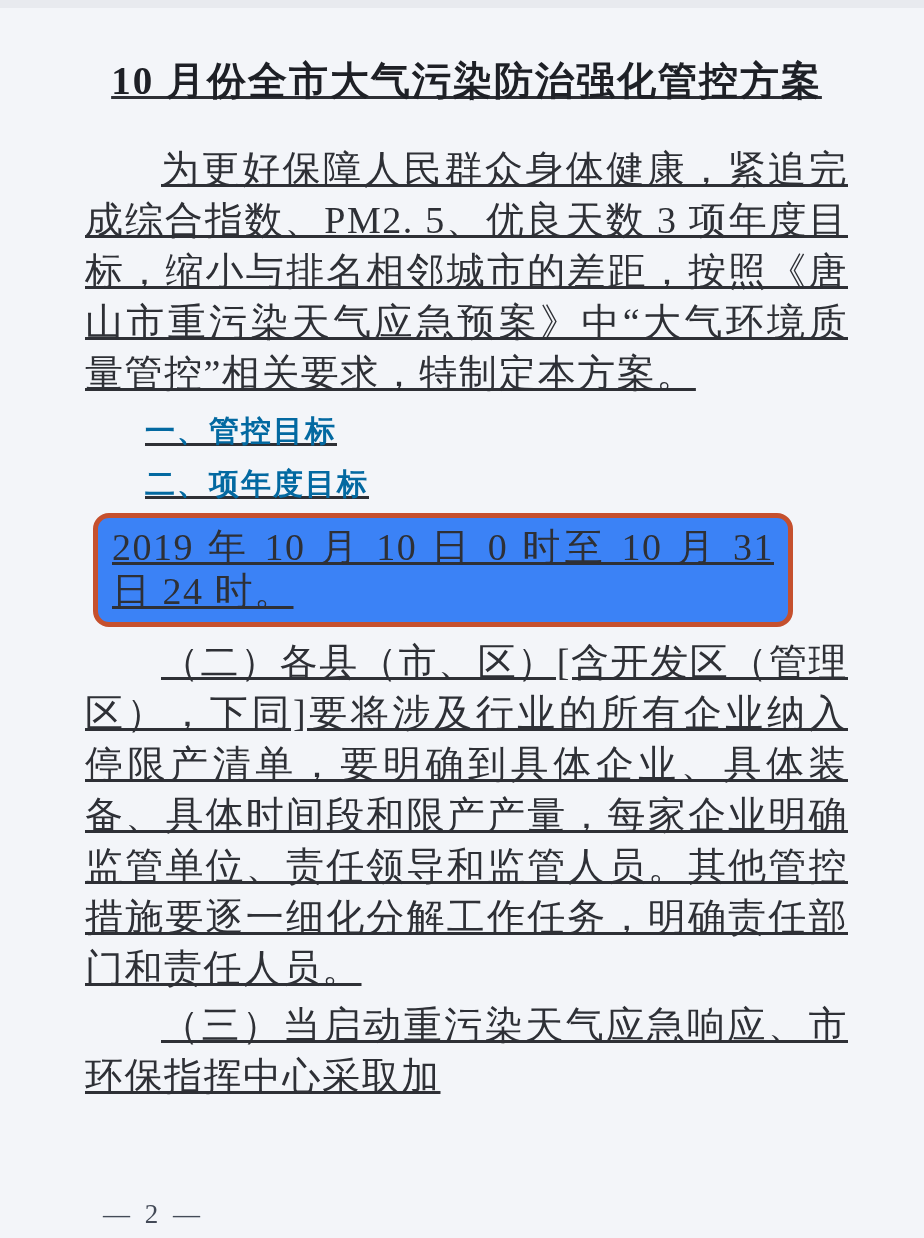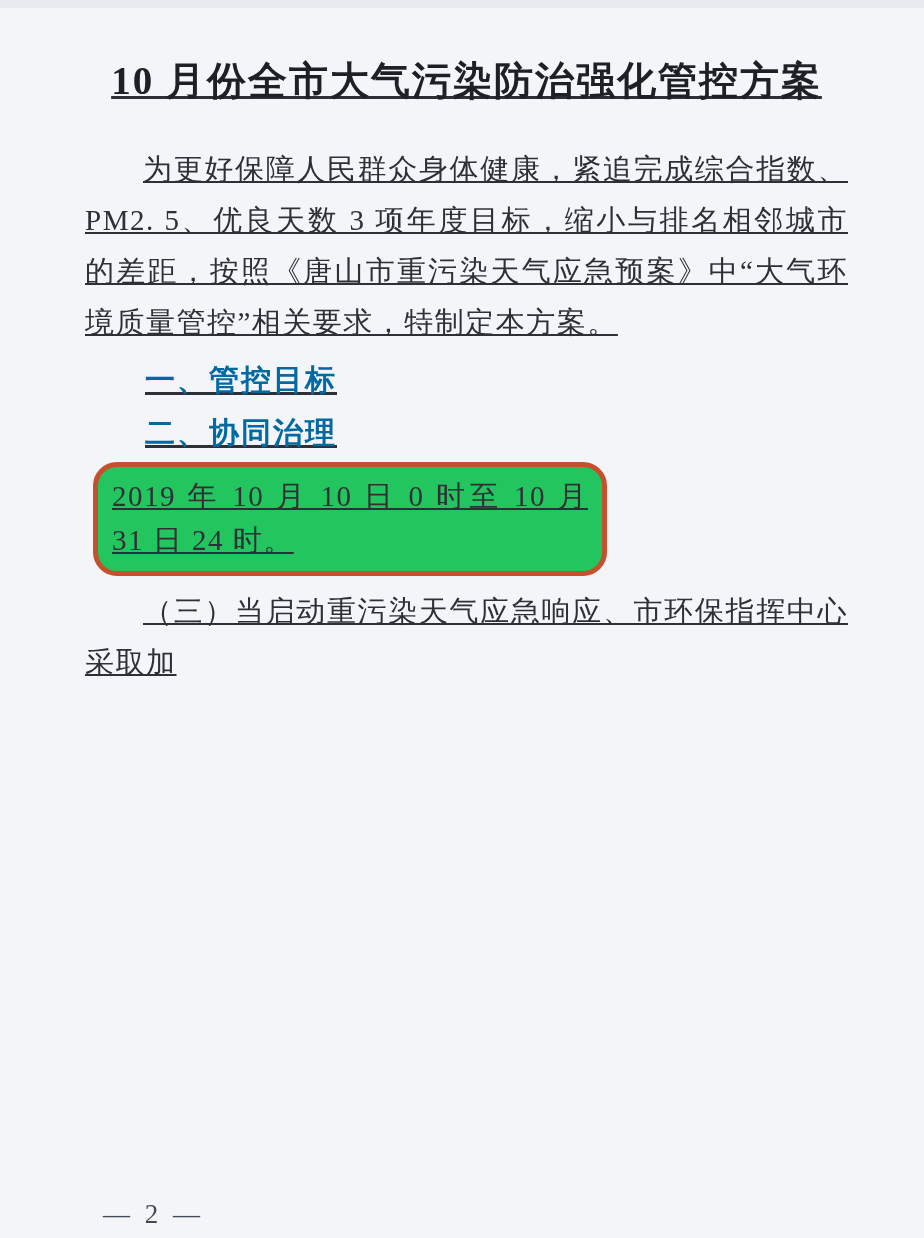--- a/index.html
+++ b/index.html
@@ -25,43 +25,43 @@
     margin: 8px 0 36px 0;
     font-size: 39px;
     font-weight: 700;
     text-align: center;
     letter-spacing: 2px;
     color: #1e2026;
     font-family: "Liberation Serif", "DejaVu Serif", serif;
   }
   .para {
     margin: 0 0 6px 0;
-    font-size: 29px;
+    font-size: 38px;
     line-height: 51px;
     letter-spacing: 1.5px;
     text-align: justify;
     text-indent: 2em;
   }
   .section-heading {
     margin: 12px 0 6px 0;
     font-size: 30px;
     font-weight: 700;
     letter-spacing: 2px;
     text-indent: 2em;
     color: #0369a1;
     font-family: "Liberation Sans", "DejaVu Sans", sans-serif;
   }
   .highlight-box {
     box-sizing: border-box;
-    width: 514px;
+    width: 700px;
     margin: 8px 0 10px 8px;
     border: 5px solid #c5502e;
-    border-radius: 24px;
+    border-radius: 16px;
     padding: 7px 14px 9px 14px;
-    background: #22c55e;
+    background: #3b82f6;
   }
   .highlight-box .para {
     margin: 0;
     text-indent: 0;
     line-height: 44px;
   }
   .page-number {
     position: absolute;
     left: 103px;
     bottom: 16px;
@@ -76,27 +76,28 @@
 <div class="page">
   <div class="content">
 
     <h1 class="doc-title">10 月份全市大气污染防治强化管控方案</h1>
 
     <p class="para">为更好保障人民群众身体健康，紧追完成综合指数、PM2. 5、优良天数 3 项年度目标，缩小与排名相邻城市的差距，按照《唐山市重污染天气应急预案》中“大气环境质量管控”相关要求，特制定本方案。</p>
 
     <h2 class="section-heading">一、管控目标</h2>
 
 
-    <h2 class="section-heading">二、协同治理</h2>
+    <h2 class="section-heading">二、项年度目标</h2>
 
     <div class="highlight-box">
       <p class="para">2019 年 10 月 10 日 0 时至 10 月 31 日 24 时。</p>
     </div>
 
 
 
+    <p class="para">（二）各县（市、区）[含开发区（管理区），下同]要将涉及行业的所有企业纳入停限产清单，要明确到具体企业、具体装备、具体时间段和限产产量，每家企业明确监管单位、责任领导和监管人员。其他管控措施要逐一细化分解工作任务，明确责任部门和责任人员。</p>
 
     <p class="para">（三）当启动重污染天气应急响应、市环保指挥中心采取加</p>
 
   </div>
 
   <div class="page-number">— 2 —</div>
 </div>
 
 </body></html>

